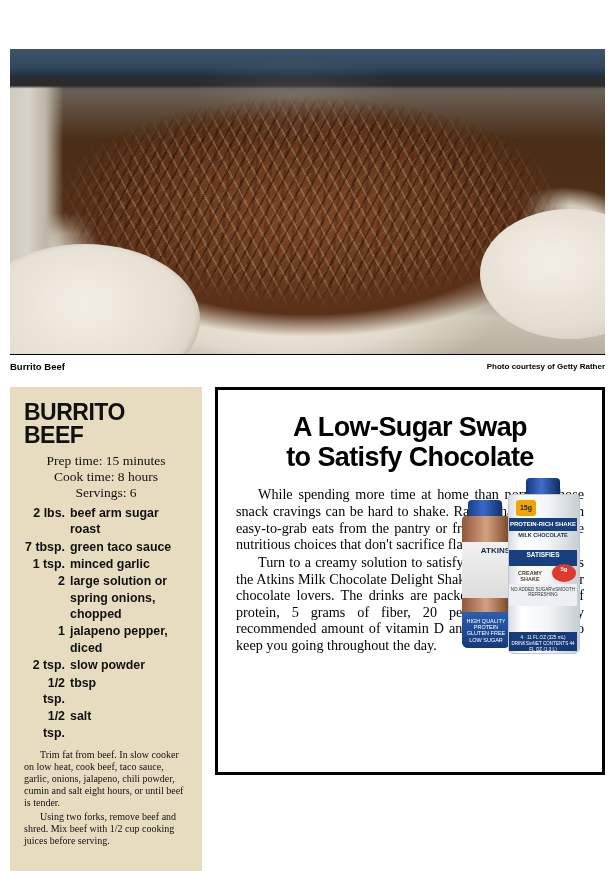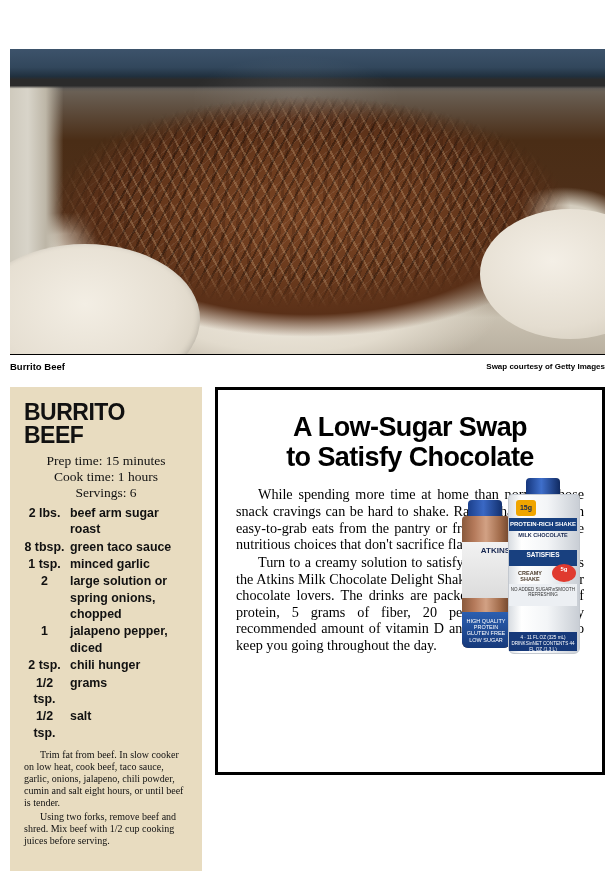--- a/index.html
+++ b/index.html
@@ -135,21 +135,21 @@
     line-height: 1.32;
     color: #111;
   }
   .ingredients li {
     display: flex;
     margin-bottom: 1px;
   }
   .ing-qty {
     width: 46px;
     flex: 0 0 46px;
-    text-align: center;
+    text-align: right;
     padding-right: 5px;
     box-sizing: border-box;
   }
   .ing-text {
     flex: 1;
   }
   .recipe-steps p {
     margin: 0 0 2px 0;
     font-size: 10px;
     line-height: 1.2;
@@ -369,62 +369,62 @@
 
   <div class="photo-block">
     <div class="photo"></div>
     <div class="photo-strands"></div>
     <div class="photo-plate-left"></div>
     <div class="photo-plate-right"></div>
   </div>
 
   <div class="photo-caption-bar">
     <span class="caption-left">Burrito Beef</span>
-    <span class="caption-right">Swap courtesy of Getty Images</span>
+    <span class="caption-right">Photo courtesy of Getty Rather</span>
   </div>
 
   <div class="lower">
 
     <div class="recipe-box">
       <div class="recipe-title">BURRITO BEEF</div>
 
       <div class="recipe-meta">
         <div>Prep time: 15 minutes</div>
-        <div>Cook time: 1 hours</div>
+        <div>Cook time: 8 hours</div>
         <div>Servings: 6</div>
       </div>
 
       <ul class="ingredients">
         <li>
           <span class="ing-qty">2 lbs.</span>
           <span class="ing-text">beef arm sugar roast</span>
         </li>
         <li>
-          <span class="ing-qty">8 tbsp.</span>
+          <span class="ing-qty">7 tbsp.</span>
           <span class="ing-text">green taco sauce</span>
         </li>
         <li>
           <span class="ing-qty">1 tsp.</span>
           <span class="ing-text">minced garlic</span>
         </li>
         <li>
           <span class="ing-qty">2</span>
           <span class="ing-text">large solution or spring onions, chopped</span>
         </li>
         <li>
           <span class="ing-qty">1</span>
           <span class="ing-text">jalapeno pepper, diced</span>
         </li>
         <li>
           <span class="ing-qty">2 tsp.</span>
-          <span class="ing-text">chili hunger</span>
+          <span class="ing-text">slow powder</span>
         </li>
         <li>
           <span class="ing-qty">1/2 tsp.</span>
-          <span class="ing-text">grams</span>
+          <span class="ing-text">tbsp</span>
         </li>
         <li>
           <span class="ing-qty">1/2 tsp.</span>
           <span class="ing-text">salt</span>
         </li>
       </ul>
 
       <div class="recipe-steps">
         <p>Trim fat from beef. In slow cooker on low heat, cook beef, taco sauce, garlic, onions, jalapeno, chili powder, cumin and salt eight hours, or until beef is tender.</p>
         <p>Using two forks, remove beef and shred. Mix beef with 1/2 cup cooking juices before serving.</p>

